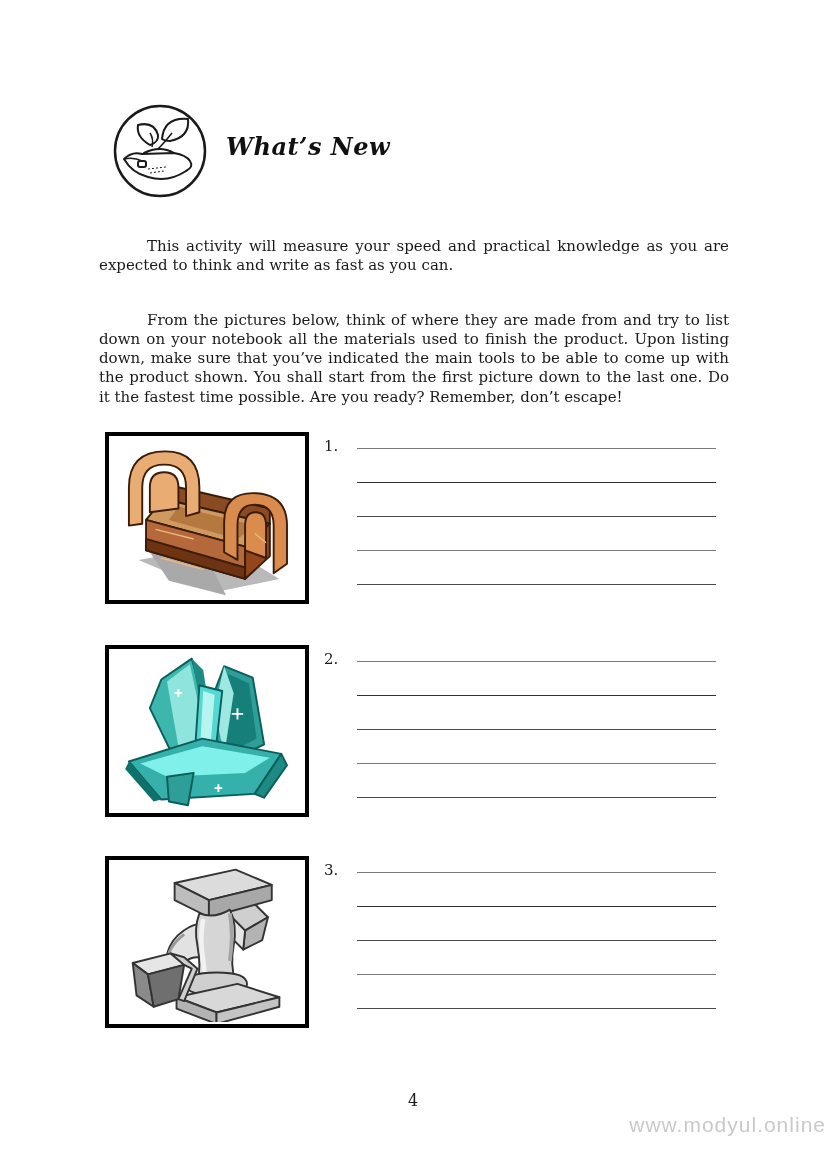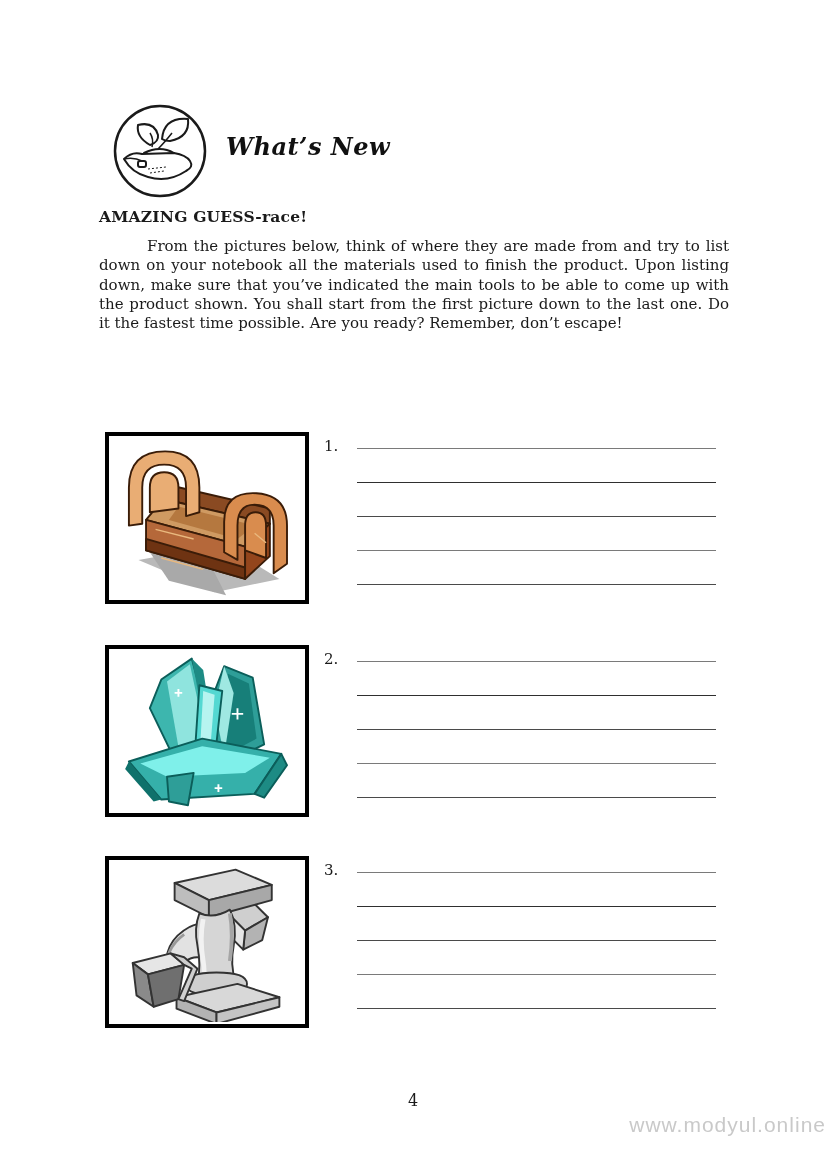--- a/index.html
+++ b/index.html
@@ -115,23 +115,23 @@
         <path d="M14,56 Q22,48 32,51 L64,50 Q76,52 80,58 Q84,64 76,68 Q58,80 38,74 Q22,70 14,56 Z"></path>
         <path d="M14,56 Q24,54 32,58 Q36,62 30,64" fill="none" stroke-width="1.5"></path>
         <rect x="28" y="58" width="8" height="6" rx="2" fill="#fff"></rect>
         <path d="M38,66 L56,64 M40,70 L54,68" fill="none" stroke-width="1" stroke-dasharray="2,2"></path>
       </g>
     </svg>
   </div>
 
   <div class="page-title">What’s New</div>
 
-  <div class="activity-heading">AMAZING GUESS-race!</div>
 
   <div class="body-text">
+    <p>This activity will measure your speed and practical knowledge as you are expected to think and write as fast as you can.</p>
     <p>From the pictures below, think of where they are made from and try to list down on your notebook all the materials used to finish the product. Upon listing down, make sure that you’ve indicated the main tools to be able to come up with the product shown. You shall start from the first picture down to the last one. Do it the fastest time possible. Are you ready? Remember, don’t escape!</p>
   </div>
 
   <div class="item-box" style="top:432px;">
     <svg width="192" height="160" viewBox="0 0 200 168">
 
       <polygon points="28,128 108,162 176,148 118,112" fill="#b9b9b9"></polygon>
       <polygon points="40,120 60,150 120,165 100,126" fill="#a9a9a9"></polygon>
       <g stroke="#3a1c08" stroke-width="2" stroke-linejoin="round">
 

